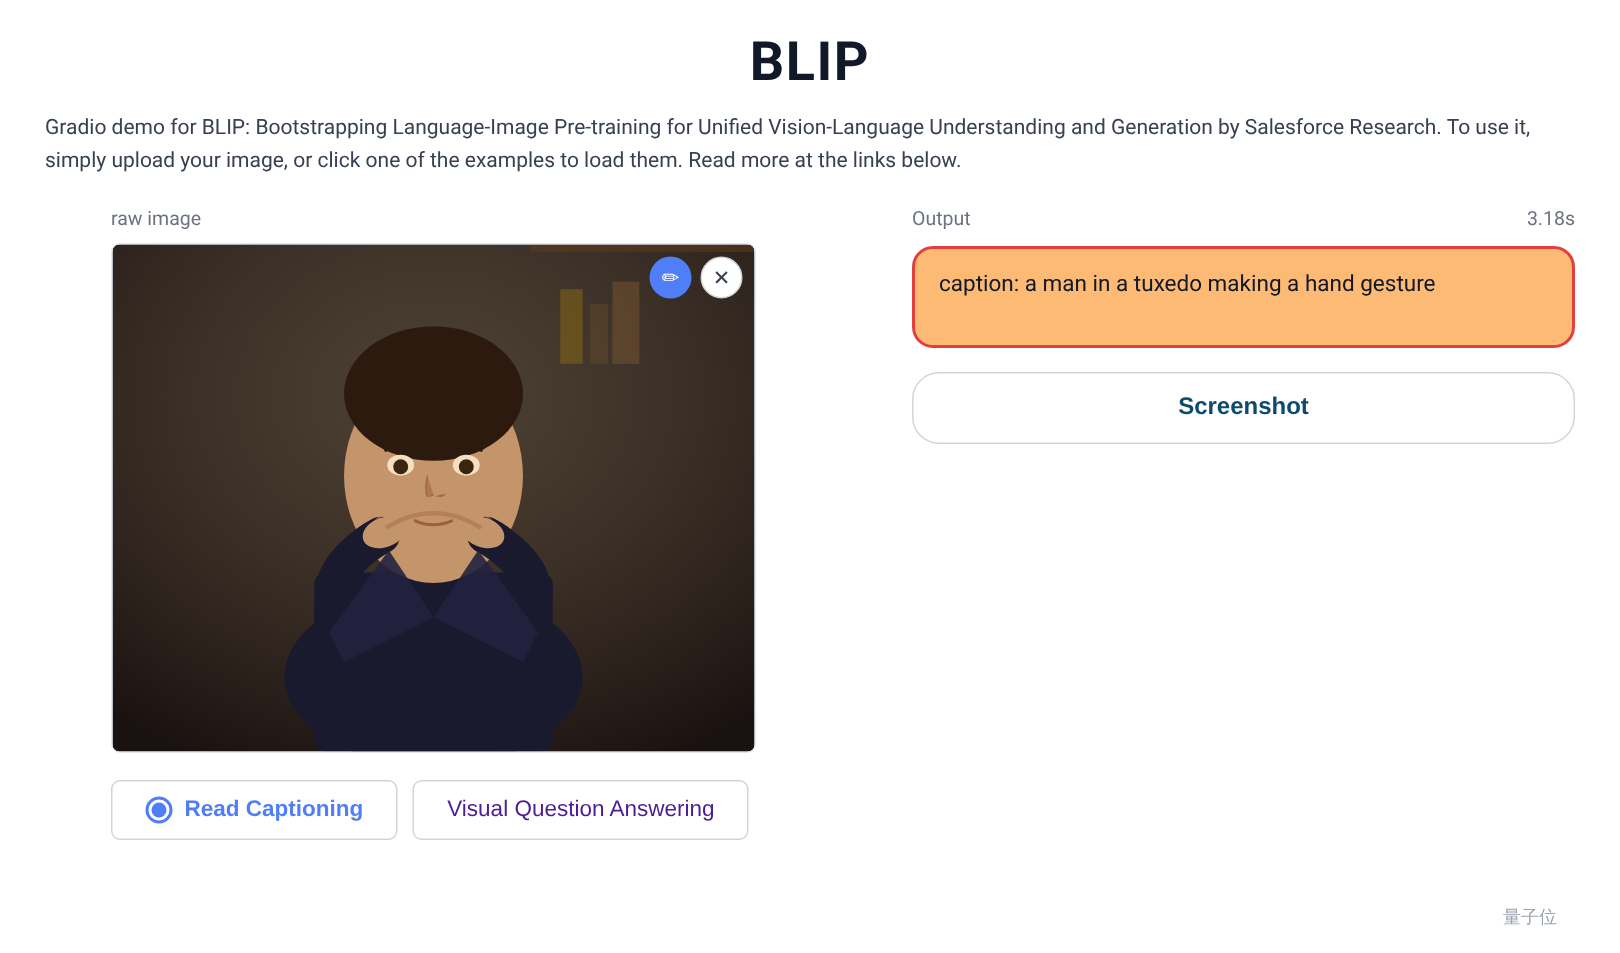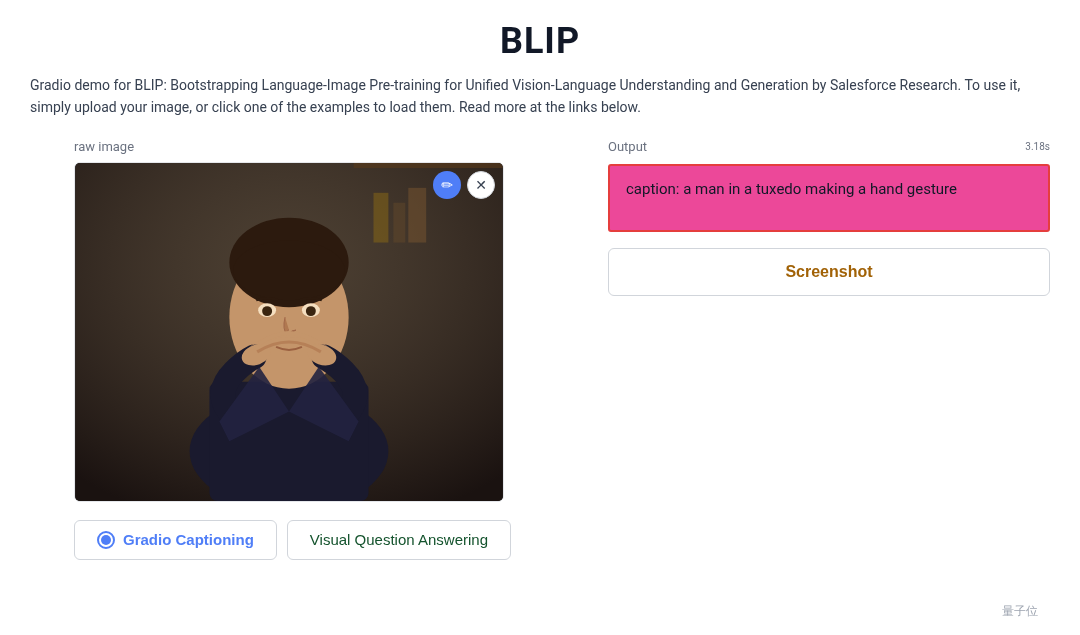--- a/index.html
+++ b/index.html
@@ -146,21 +146,21 @@
     }
 
     .model-tab {
       padding: 10px 22px;
       border-radius: 6px;
       border: 1.5px solid #d1d5db;
       background: #ffffff;
       font-size: 15px;
       cursor: pointer;
       font-weight: 500;
-      color: #14532d;
+      color: #4c1d95;
       display: flex;
       align-items: center;
       gap: 8px;
     }
 
     .model-tab.active {
       background: #ffffff;
       color: #4f7ef7;
       border-color: #d1d5db;
       font-weight: 600;
@@ -197,53 +197,53 @@
       align-items: center;
       margin-bottom: 10px;
     }
 
     .output-label {
       font-size: 13px;
       color: #6b7280;
     }
 
     .output-timing {
-      font-size: 10px;
+      font-size: 13px;
       color: #6b7280;
     }
 
     .output-text-box {
       width: 100%;
       border: 2px solid #e53e3e;
-      border-radius: 3px;
+      border-radius: 14px;
       padding: 14px 16px;
       font-size: 15px;
       color: #111827;
-      background: #ec4899;
+      background: #fdba74;
       min-height: 60px;
       resize: none;
       outline: none;
       font-family: inherit;
     }
 
     .action-buttons {
       display: flex;
       gap: 16px;
       margin-top: 16px;
     }
 
     .action-btn {
       flex: 1;
       padding: 14px 20px;
       border: 1.5px solid #d1d5db;
-      border-radius: 6px;
+      border-radius: 18px;
       background: #ffffff;
       font-size: 16px;
       font-weight: 600;
-      color: #a16207;
+      color: #0c4a6e;
       cursor: pointer;
       text-align: center;
     }
 
     .bottom-watermark {
       position: fixed;
       bottom: 15px;
       right: 42px;
       font-size: 12px;
       color: #9ca3af;
@@ -334,21 +334,21 @@
           </button>
         </div>
       </div>
 
       <div class="model-section">
         <div class="model-tabs">
           <button class="model-tab active">
             <div class="tab-radio">
               <div class="tab-radio-inner"></div>
             </div>
-            <span>Gradio Captioning</span>
+            <span>Read Captioning</span>
           </button>
           <button class="model-tab">
             <span>Visual Question Answering</span>
           </button>
         </div>
       </div>
     </div>
 
     <div class="right-panel">
       <div class="output-header">

